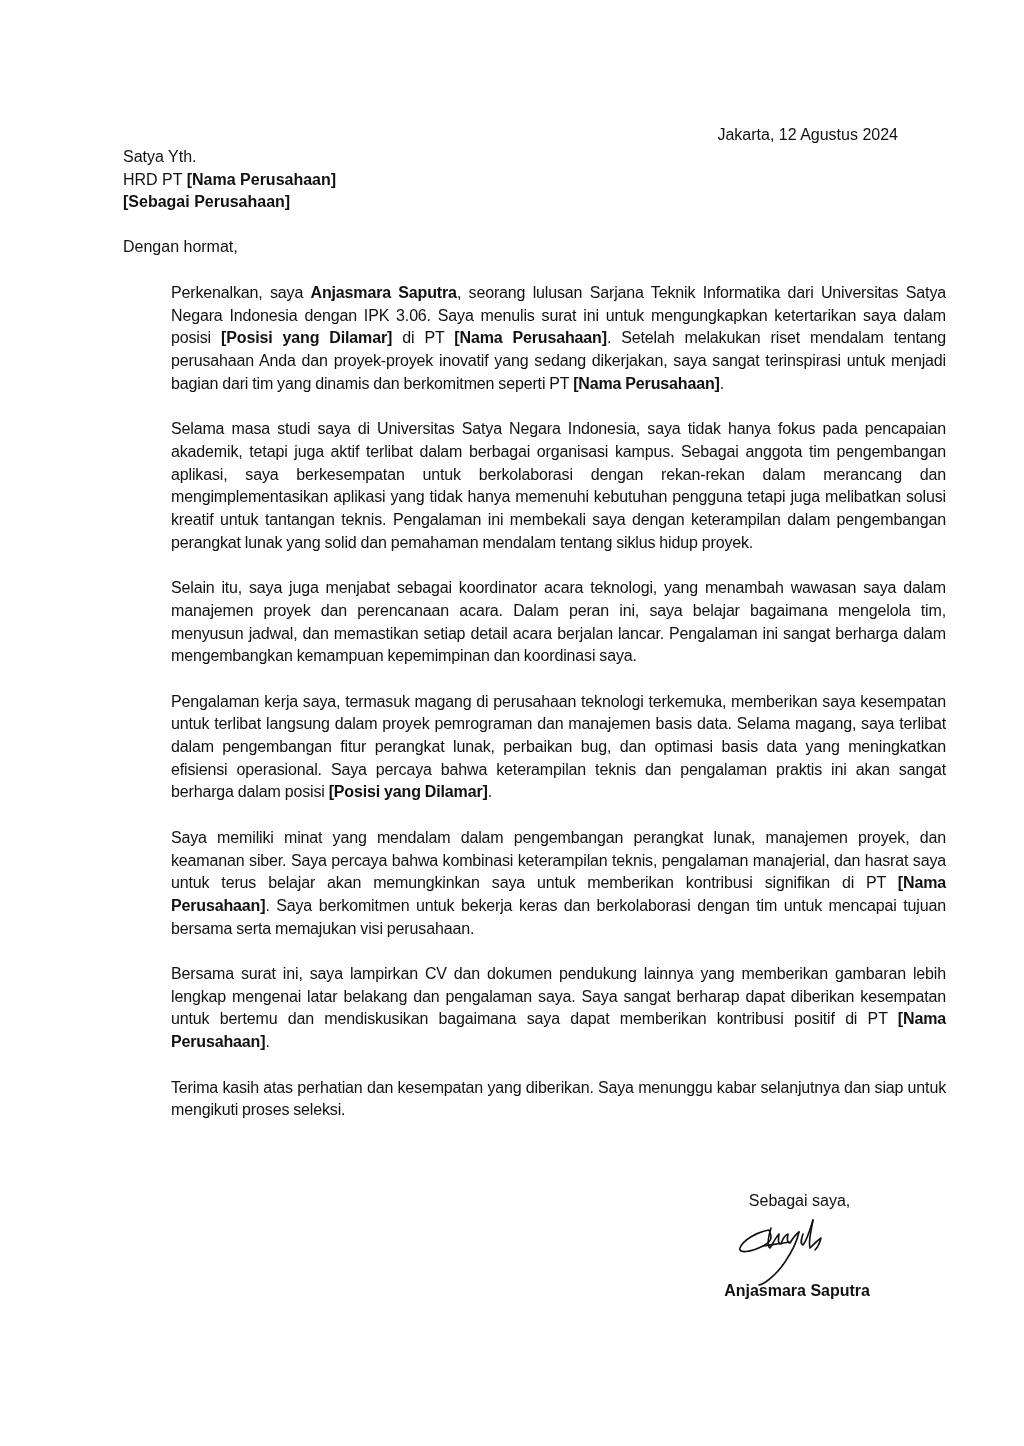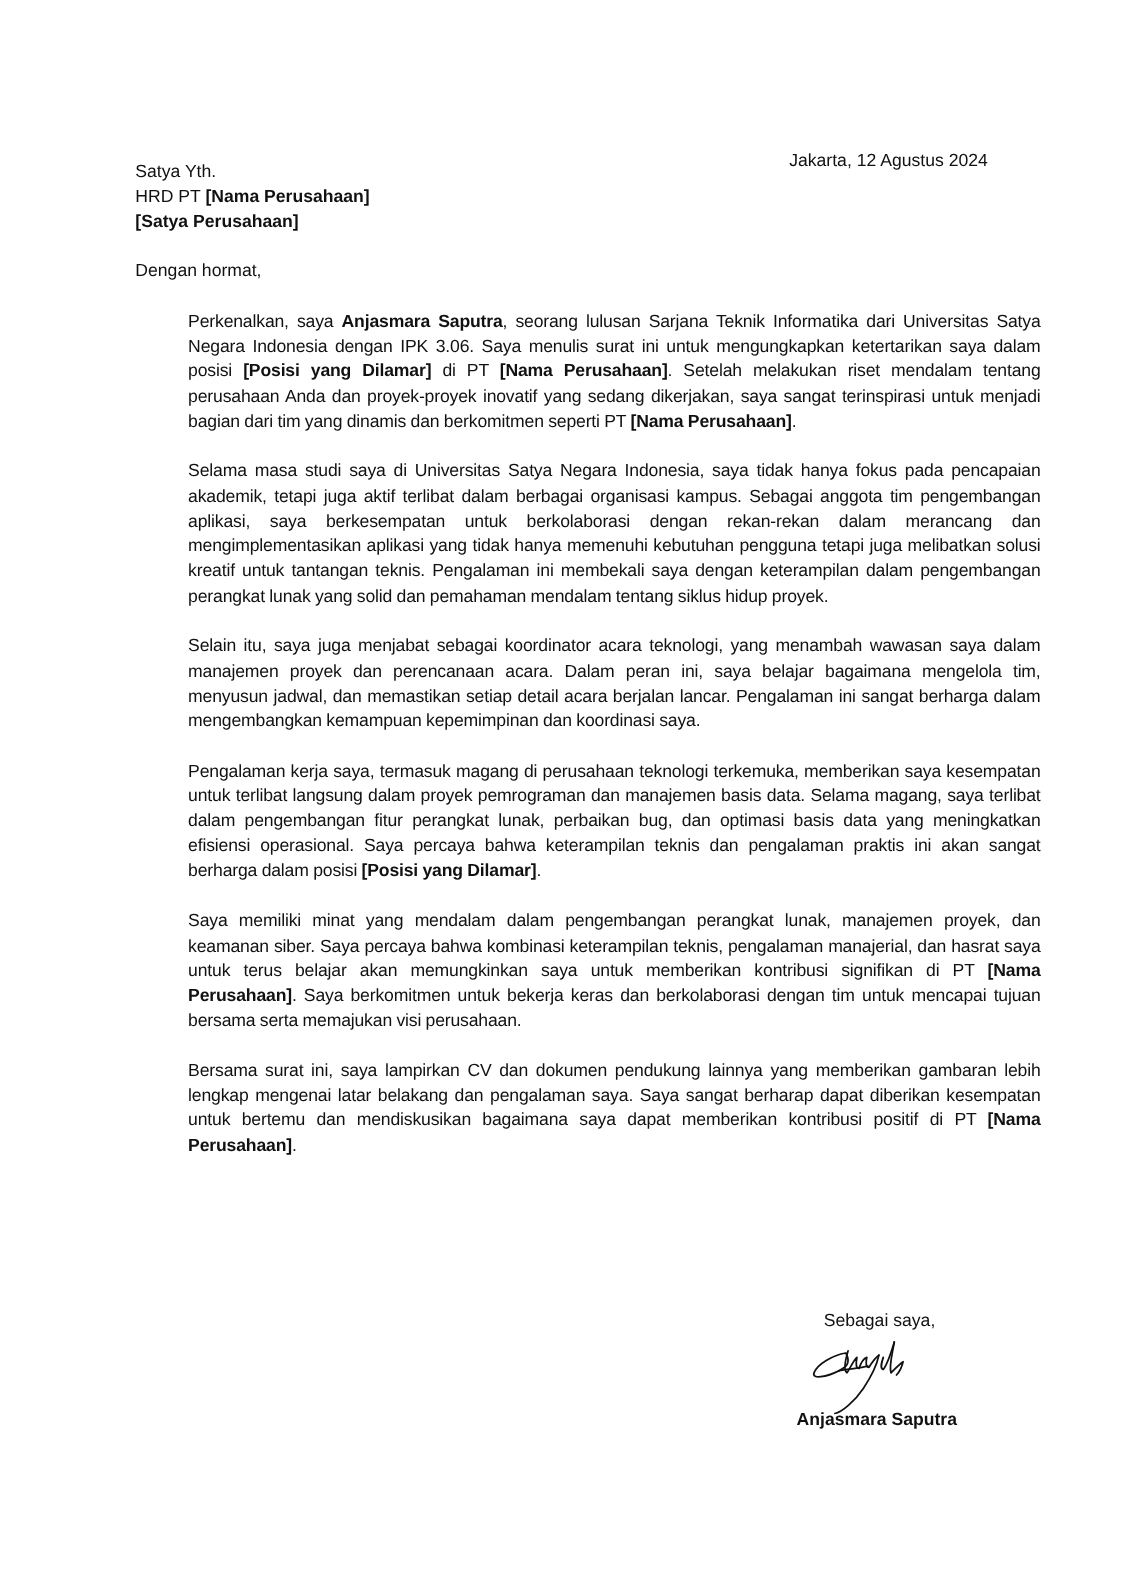--- a/index.html
+++ b/index.html
@@ -17,21 +17,21 @@
       font-size: 16px;
     }
     .page {
       position: absolute;
       left: 123px;
       top: 0;
       width: 775px;
     }
     .date {
       position: absolute;
-      top: 136px;
+      top: 124px;
       right: 0;
       text-align: right;
       white-space: nowrap;
       line-height: 22.7px;
       margin-left: 26px;
     }
     .recipient {
       position: absolute;
       top: 146px;
       left: 0;
@@ -87,32 +87,33 @@
 </head>
 <body>
 
 <div class="page">
 
   <div class="date">Jakarta, 12 Agustus 2024</div>
 
   <div class="recipient">
     <div>Satya Yth.</div>
     <div><span>HRD PT </span><b>[Nama Perusahaan]</b></div>
-    <div><b>[Satya Perusahaan]</b></div>
+    <div><b>[Sebagai Perusahaan]</b></div>
   </div>
 
   <div class="salutation">Dengan hormat,</div>
 
   <div class="body-text" id="letter-body">
       <p class="para"><span>Perkenalkan, saya </span><b>Anjasmara Saputra</b><span>, seorang lulusan Sarjana Teknik Informatika dari Universitas Satya Negara Indonesia dengan IPK 3.06. Saya menulis surat ini untuk mengungkapkan ketertarikan saya dalam posisi </span><b>[Posisi yang Dilamar]</b><span> di PT </span><b>[Nama Perusahaan]</b><span>. Setelah melakukan riset mendalam tentang perusahaan Anda dan proyek-proyek inovatif yang sedang dikerjakan, saya sangat terinspirasi untuk menjadi bagian dari tim yang dinamis dan berkomitmen seperti PT </span><b>[Nama Perusahaan]</b><span>.</span></p>
       <p class="para"><span>Selama masa studi saya di Universitas Satya Negara Indonesia, saya tidak hanya fokus pada pencapaian akademik, tetapi juga aktif terlibat dalam berbagai organisasi kampus. Sebagai anggota tim pengembangan aplikasi, saya berkesempatan untuk berkolaborasi dengan rekan-rekan dalam merancang dan mengimplementasikan aplikasi yang tidak hanya memenuhi kebutuhan pengguna tetapi juga melibatkan solusi kreatif untuk tantangan teknis. Pengalaman ini membekali saya dengan keterampilan dalam pengembangan perangkat lunak yang solid dan pemahaman mendalam tentang siklus hidup proyek.</span></p>
       <p class="para"><span>Selain itu, saya juga menjabat sebagai koordinator acara teknologi, yang menambah wawasan saya dalam manajemen proyek dan perencanaan acara. Dalam peran ini, saya belajar bagaimana mengelola tim, menyusun jadwal, dan memastikan setiap detail acara berjalan lancar. Pengalaman ini sangat berharga dalam mengembangkan kemampuan kepemimpinan dan koordinasi saya.</span></p>
       <p class="para"><span>Pengalaman kerja saya, termasuk magang di perusahaan teknologi terkemuka, memberikan saya kesempatan untuk terlibat langsung dalam proyek pemrograman dan manajemen basis data. Selama magang, saya terlibat dalam pengembangan fitur perangkat lunak, perbaikan bug, dan optimasi basis data yang meningkatkan efisiensi operasional. Saya percaya bahwa keterampilan teknis dan pengalaman praktis ini akan sangat berharga dalam posisi </span><b>[Posisi yang Dilamar]</b><span>.</span></p>
       <p class="para"><span>Saya memiliki minat yang mendalam dalam pengembangan perangkat lunak, manajemen proyek, dan keamanan siber. Saya percaya bahwa kombinasi keterampilan teknis, pengalaman manajerial, dan hasrat saya untuk terus belajar akan memungkinkan saya untuk memberikan kontribusi signifikan di PT </span><b>[Nama Perusahaan]</b><span>. Saya berkomitmen untuk bekerja keras dan berkolaborasi dengan tim untuk mencapai tujuan bersama serta memajukan visi perusahaan.</span></p>
       <p class="para"><span>Bersama surat ini, saya lampirkan CV dan dokumen pendukung lainnya yang memberikan gambaran lebih lengkap mengenai latar belakang dan pengalaman saya. Saya sangat berharap dapat diberikan kesempatan untuk bertemu dan mendiskusikan bagaimana saya dapat memberikan kontribusi positif di PT </span><b>[Nama Perusahaan]</b><span>.</span></p>
+      <p class="para"><span>Terima kasih atas perhatian dan kesempatan yang diberikan. Saya menunggu kabar selanjutnya dan siap untuk mengikuti proses seleksi.</span></p>
     </div>
 
 </div>
 
 <div class="closing" style="left: 748.859px;">Sebagai saya,</div>
 
 <svg class="signature" viewBox="0 0 104 68" xmlns="http://www.w3.org/2000/svg">
   <g fill="none" stroke="#111" stroke-width="1.6" stroke-linecap="round" stroke-linejoin="round">
     <path d="M32 12 C20 14, 6 22, 3 30 C1 36, 14 34, 26 28 C34 24, 36 20, 32 12 Z"></path>
     <path d="M26 28 C36 26, 44 26, 52 24"></path>

